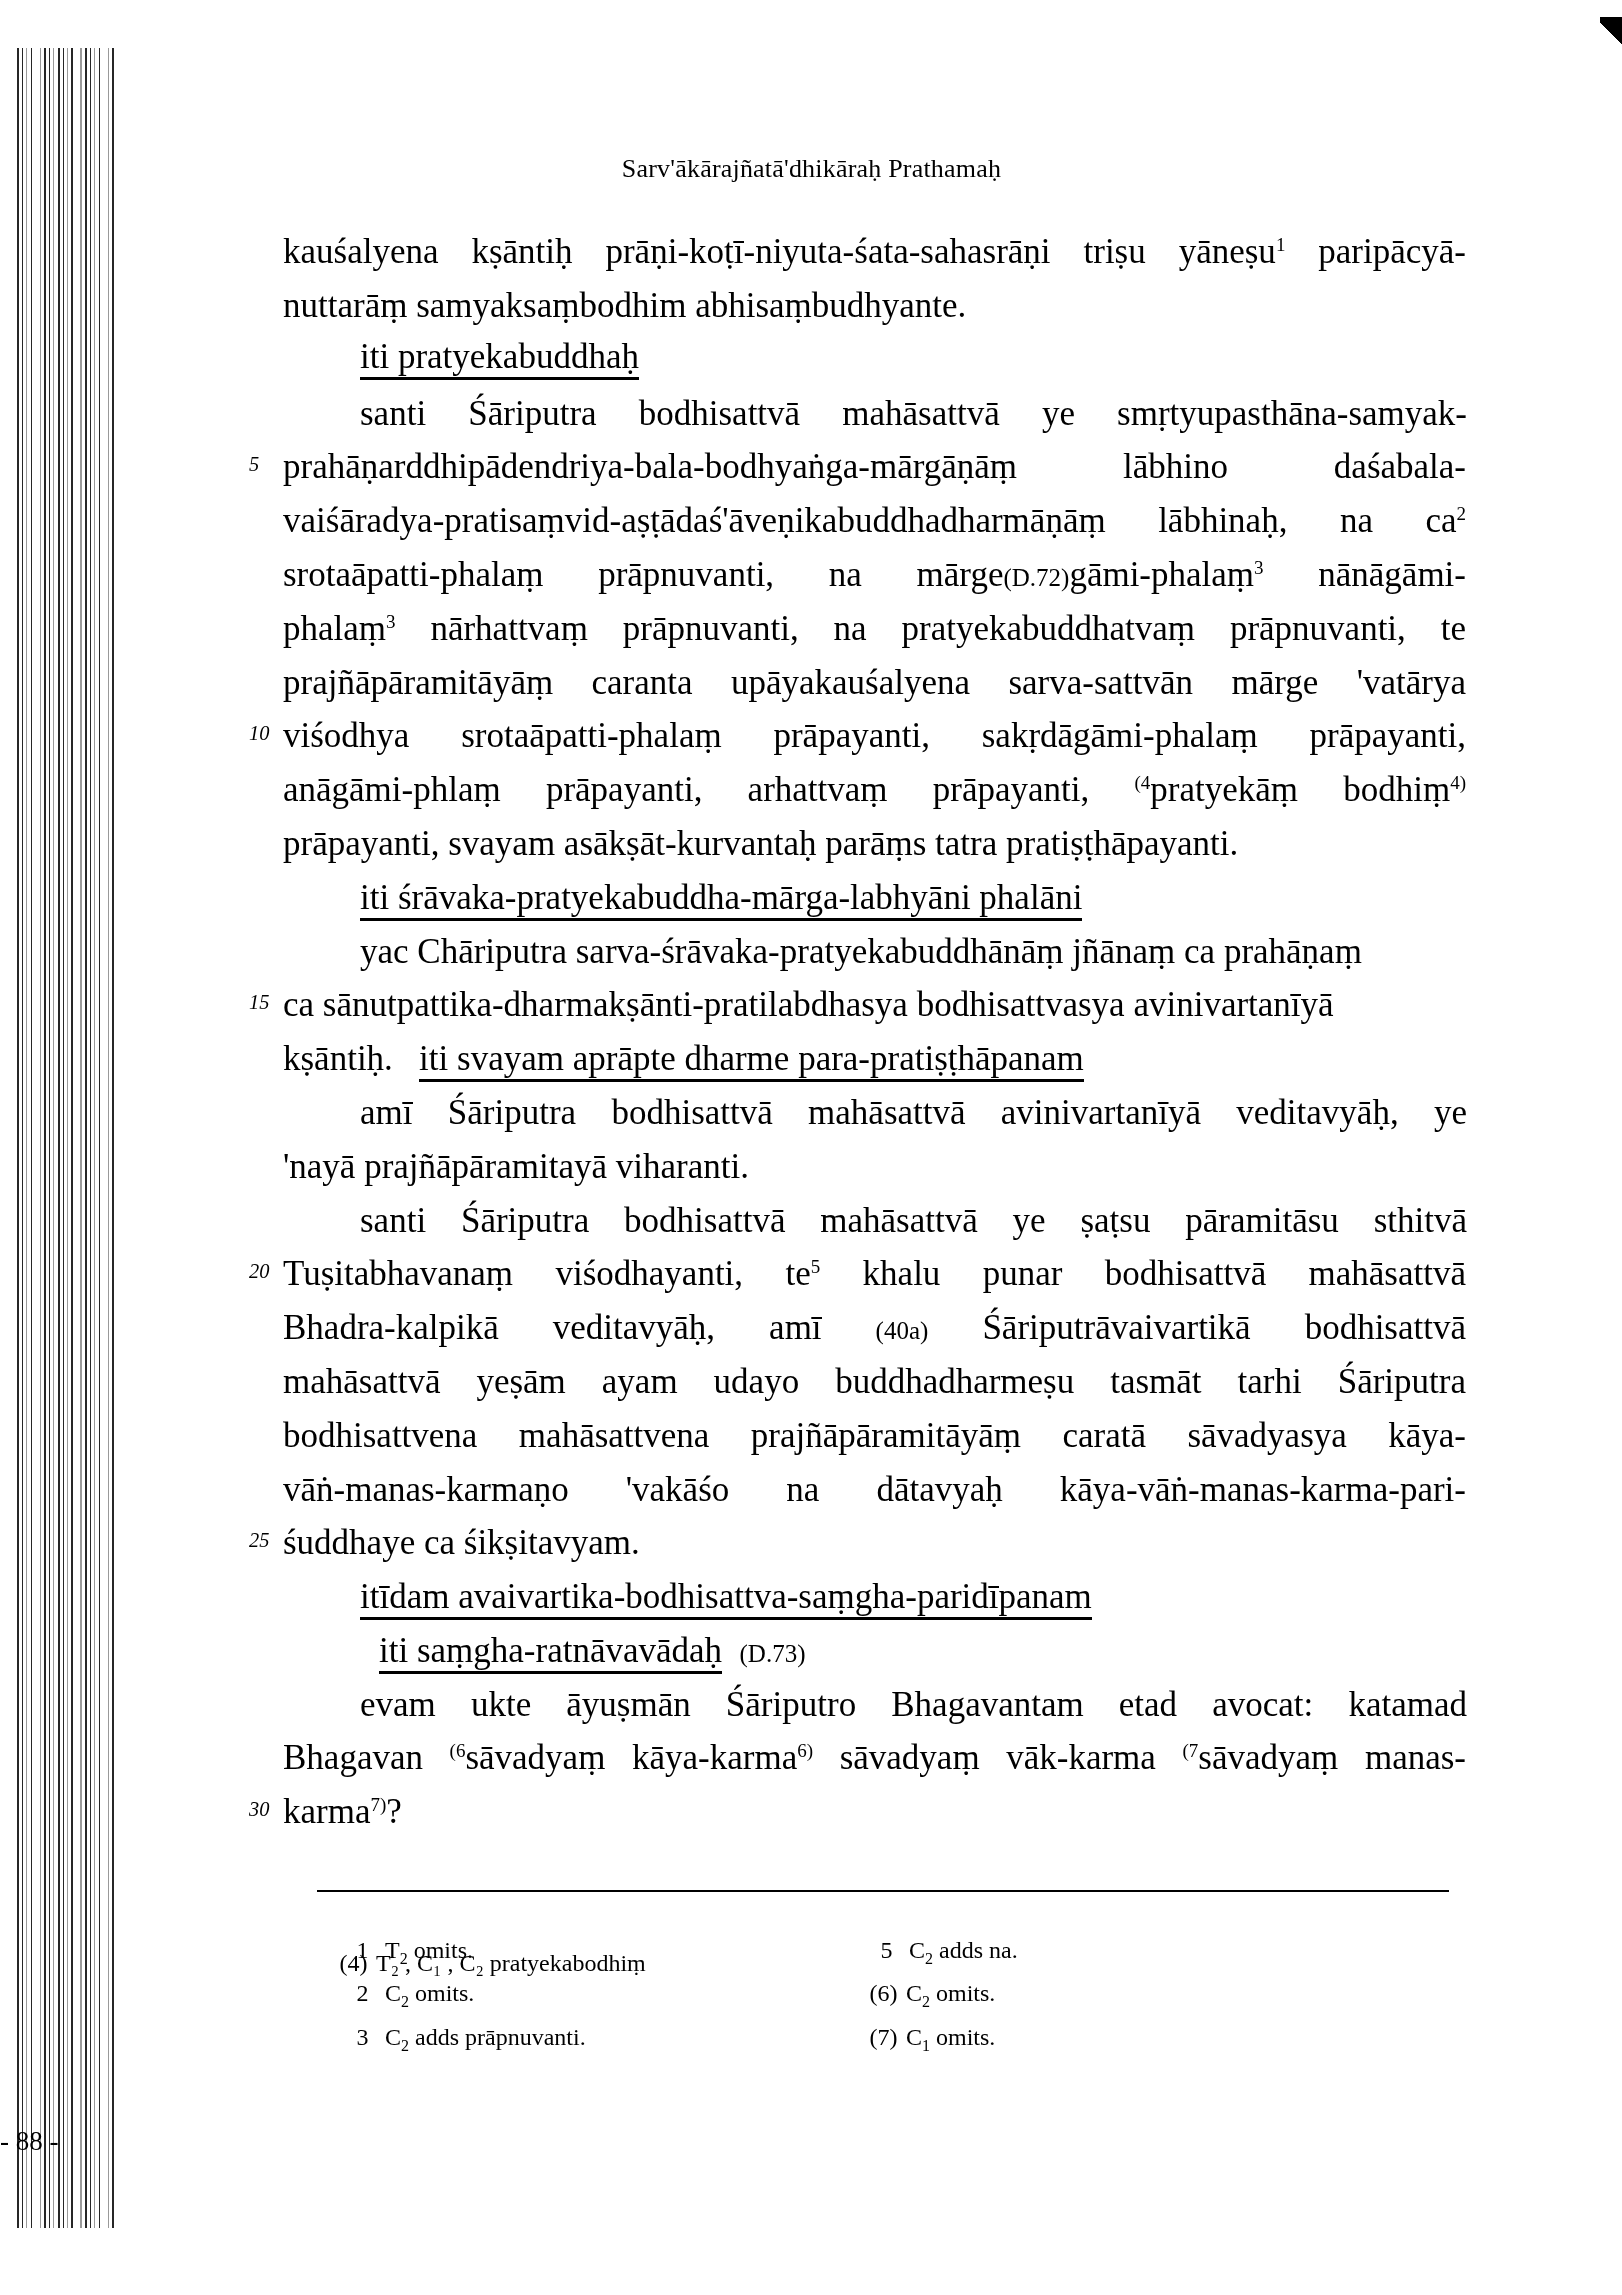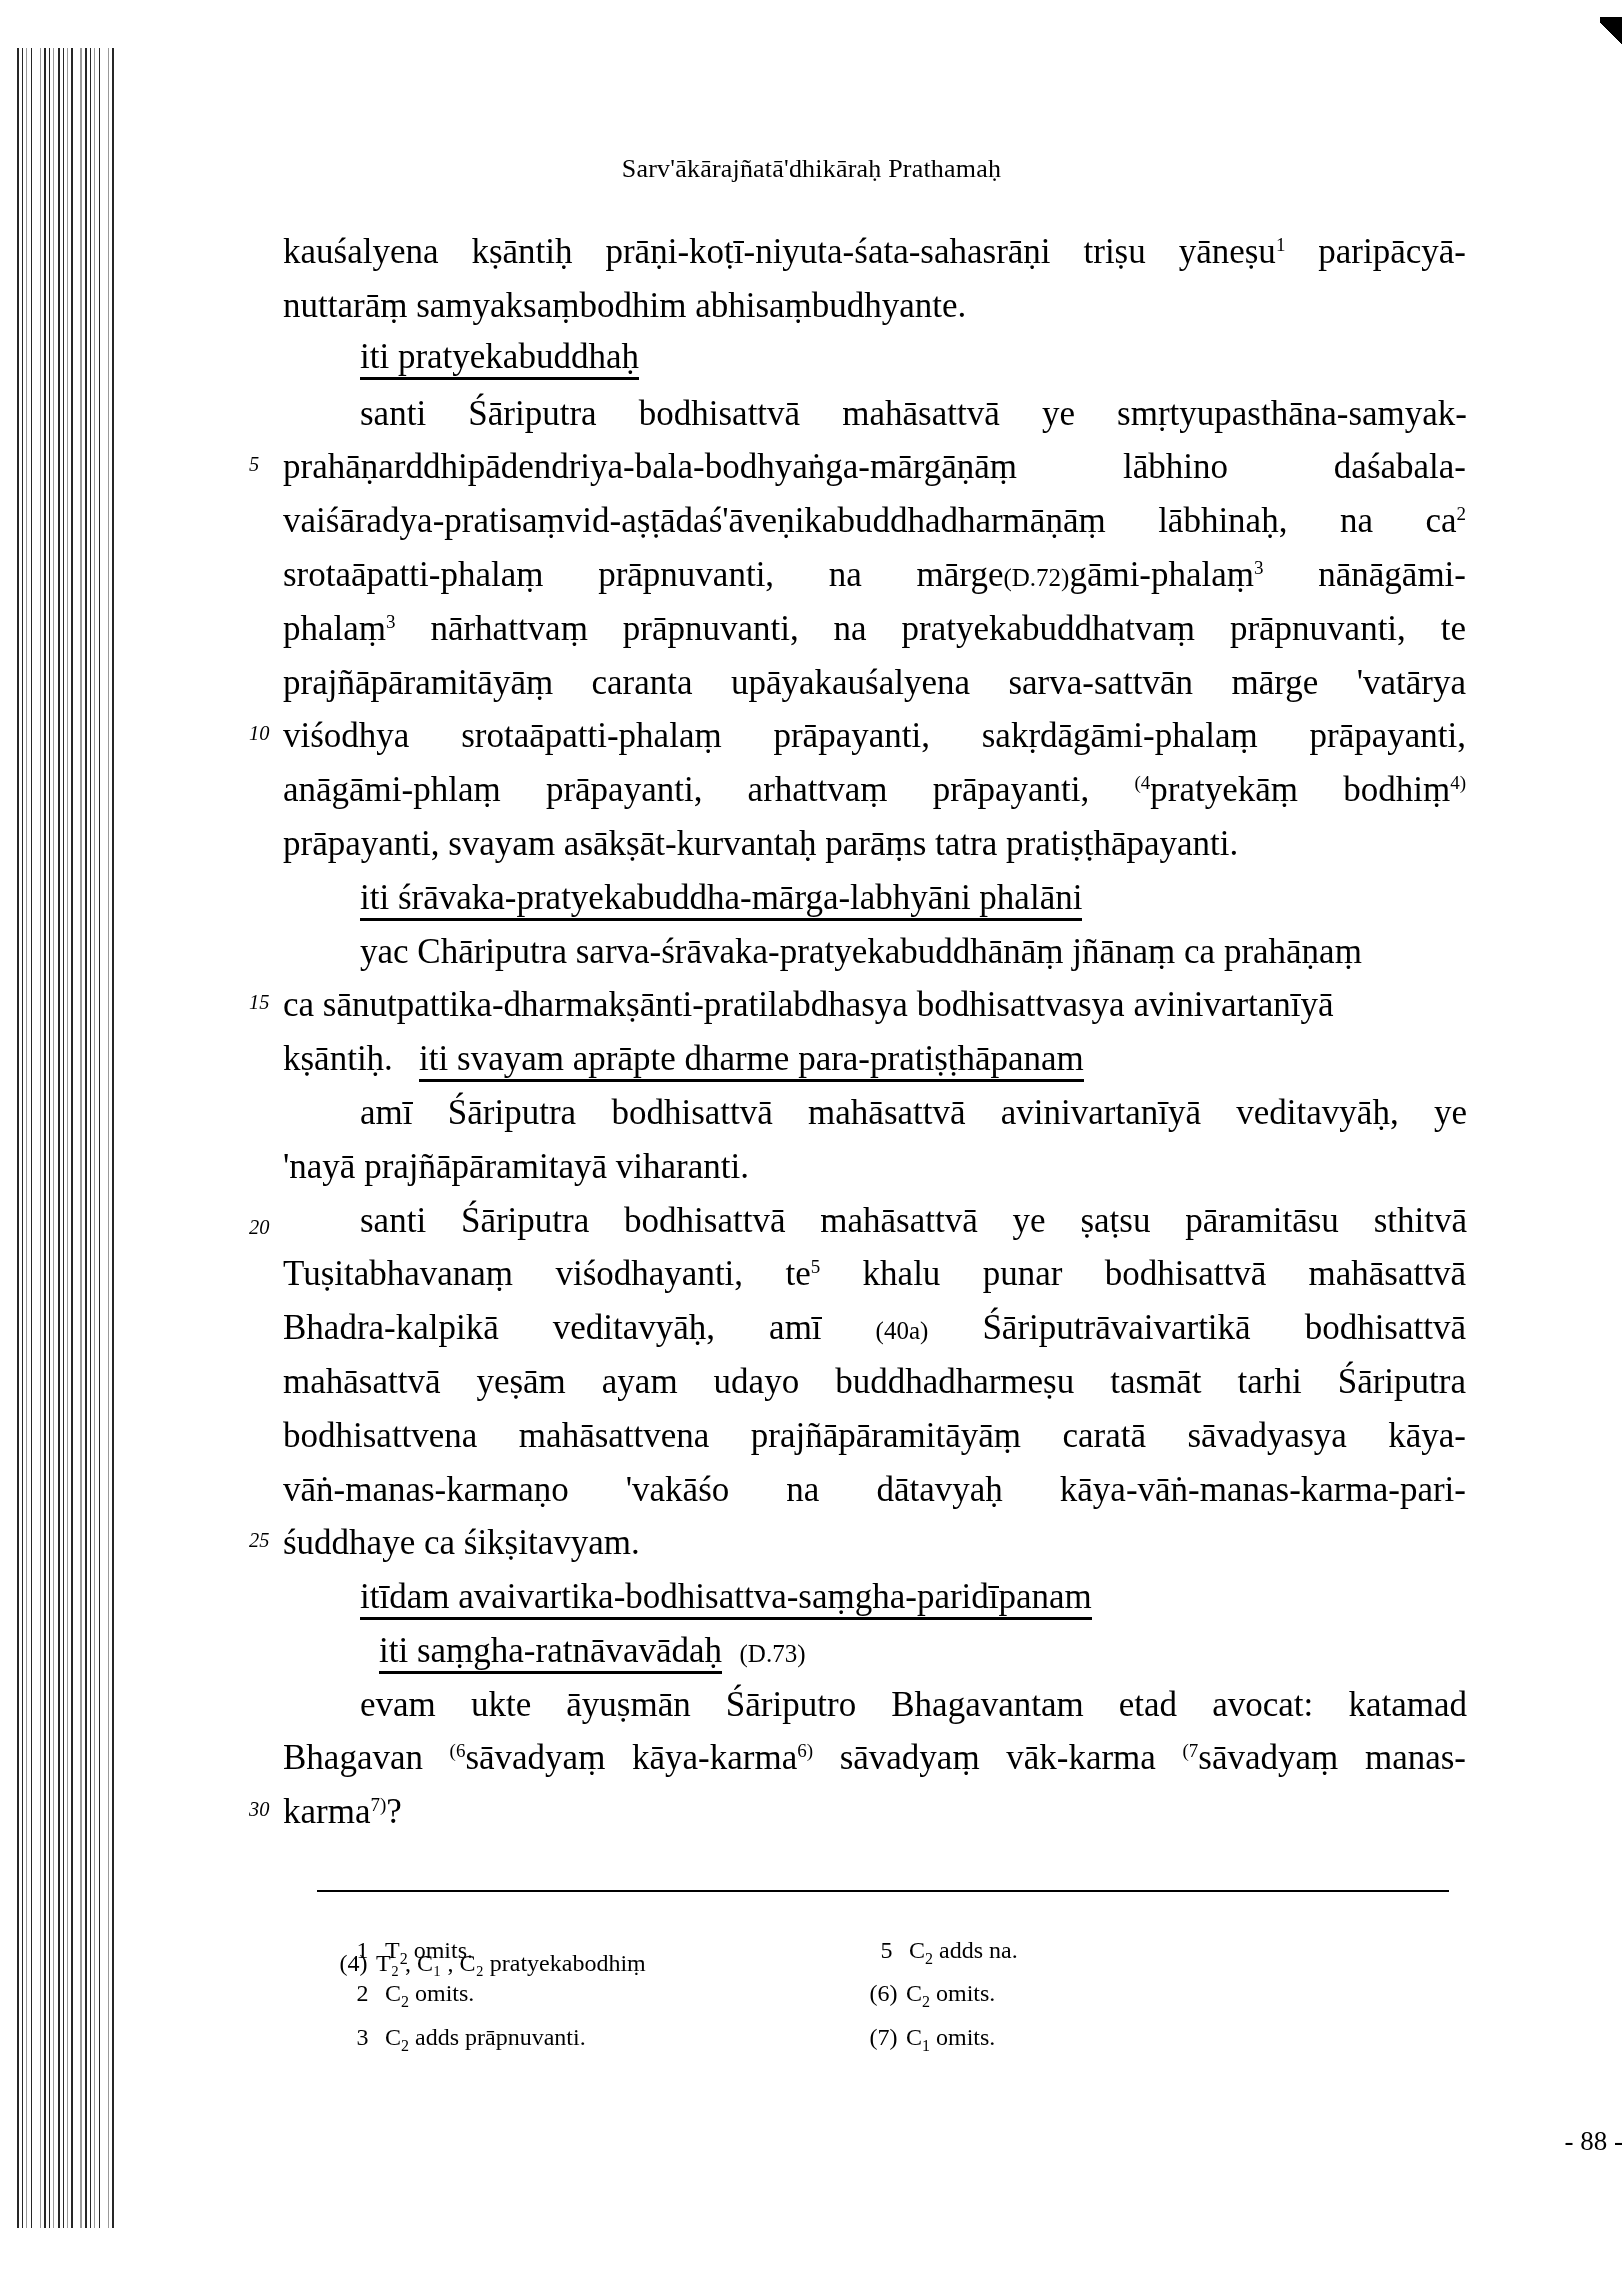--- a/index.html
+++ b/index.html
@@ -18,21 +18,21 @@
   .line.indent { left:360px; width:1107px; }
   .lnum { position:absolute; left:249px; font-style:italic; font-size:20.4px; }
   .ul { border-bottom:3.4px solid #000; padding-bottom:1.1px; }
   sup { font-size:19px; vertical-align:12.5px; line-height:0; }
   .small { font-size:25px; }
   .fn-rule { position:absolute; left:317px; top:1890px; width:1132px; height:0;
     border-top:2.8px solid #000; }
   .fn { position:absolute; font-size:24px; white-space:nowrap;text-align:center; }
   .fn .num { display:inline-block; width:45px; }
   .fn sub { font-size:16px; }
-  .page-num { position:absolute; top:2126px; left:0; width:1623px; text-align:right; font-size:27px; }
+  .page-num { position:absolute; top:2126px; left:0; width:1623px; text-align:left; font-size:27px; }
 </style>
 </head>
 <body>
 
 <div class="scan-edge"></div>
 <div class="corner-mark"></div>
 
 <div class="running-head">Sarv'ākārajñatā'dhikāraḥ Prathamaḥ</div>
 
 <div class="line just" style="top:229px"><span>kauśalyena kṣāntiḥ prāṇi-koṭī-niyuta-śata-sahasrāṇi triṣu yāneṣu</span><sup>1</sup><span> paripācyā-</span></div>
@@ -54,21 +54,21 @@
 <div class="line indent" style="top:875px"><span class="ul">iti śrāvaka-pratyekabuddha-mārga-labhyāni phalāni</span></div>
 <div class="line indent" style="top:929px">yac Chāriputra sarva-śrāvaka-pratyekabuddhānāṃ jñānaṃ ca prahāṇaṃ</div>
 
 <div class="lnum" style="top:991px">15</div>
 <div class="line" style="top:982px">ca sānutpattika-dharmakṣānti-pratilabdhasya bodhisattvasya avinivartanīyā</div>
 <div class="line" style="top:1036px"><span>kṣāntiḥ.</span>&nbsp;&nbsp;&nbsp;<span class="ul">iti svayam aprāpte dharme para-pratiṣṭhāpanam</span></div>
 <div class="line just indent" style="top:1090px">amī Śāriputra bodhisattvā mahāsattvā avinivartanīyā veditavyāḥ, ye</div>
 <div class="line" style="top:1144px">'nayā prajñāpāramitayā viharanti.</div>
 <div class="line just indent" style="top:1198px">santi Śāriputra bodhisattvā mahāsattvā ye ṣaṭsu pāramitāsu sthitvā</div>
 
-<div class="lnum" style="top:1216px">20</div>
+<div class="lnum" style="top:1260px">20</div>
 <div class="line just" style="top:1251px"><span>Tuṣitabhavanaṃ viśodhayanti, te</span><sup>5</sup><span> khalu punar bodhisattvā mahāsattvā</span></div>
 <div class="line just" style="top:1305px"><span>Bhadra-kalpikā veditavyāḥ, amī </span><span class="small">(40a)</span><span> Śāriputrāvaivartikā bodhisattvā</span></div>
 <div class="line just" style="top:1359px">mahāsattvā yeṣām ayam udayo buddhadharmeṣu tasmāt tarhi Śāriputra</div>
 <div class="line just" style="top:1413px">bodhisattvena mahāsattvena prajñāpāramitāyāṃ caratā sāvadyasya kāya-</div>
 <div class="line just" style="top:1467px">vāṅ-manas-karmaṇo 'vakāśo na dātavyaḥ kāya-vāṅ-manas-karma-pari-</div>
 
 <div class="lnum" style="top:1529px">25</div>
 <div class="line" style="top:1520px">śuddhaye ca śikṣitavyam.</div>
 <div class="line indent" style="top:1574px"><span class="ul">itīdam avaivartika-bodhisattva-saṃgha-paridīpanam</span></div>
 <div class="line indent" style="top:1628px; left:379px"><span class="ul">iti saṃgha-ratnāvavādaḥ</span>&nbsp;&nbsp;<span class="small">(D.73)</span></div>

